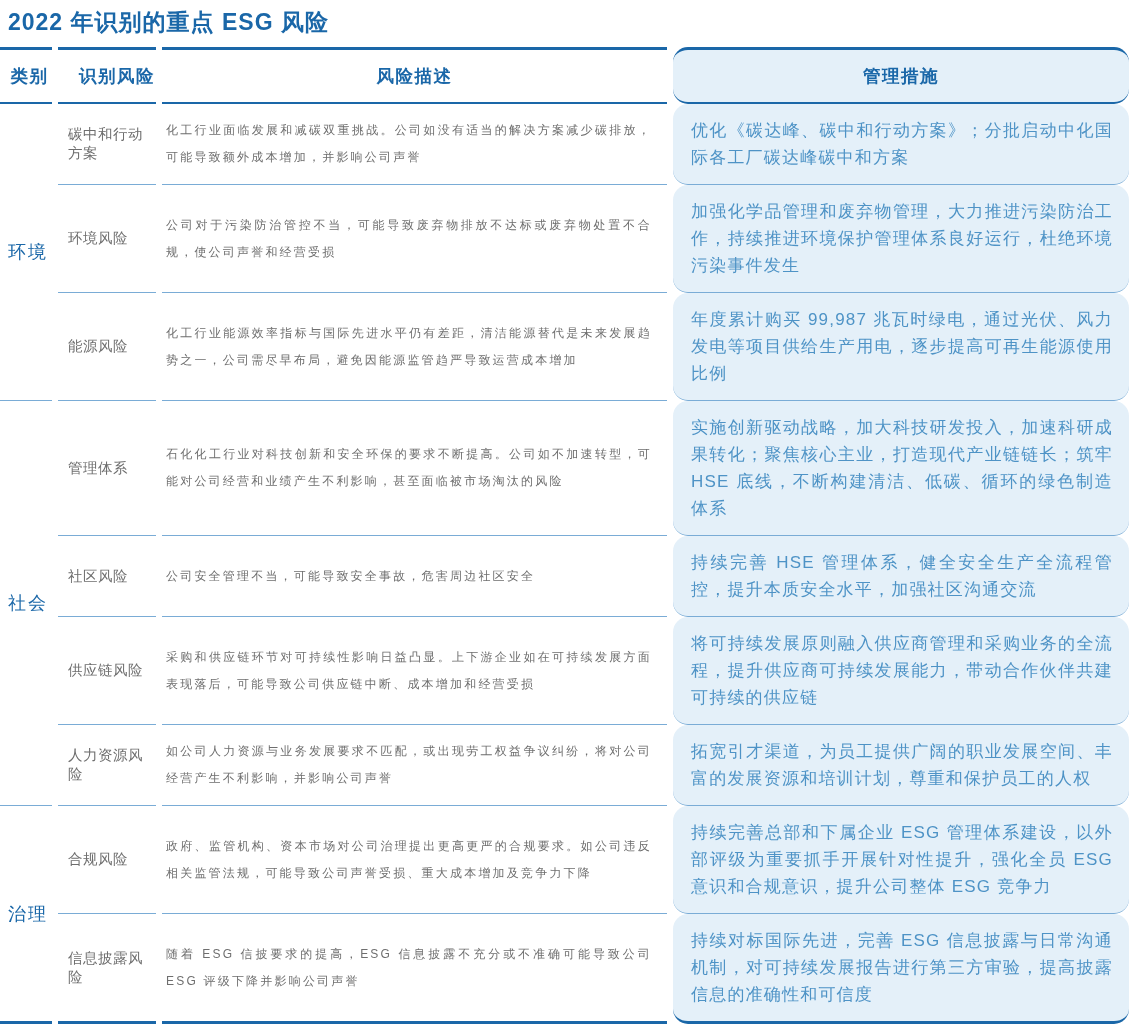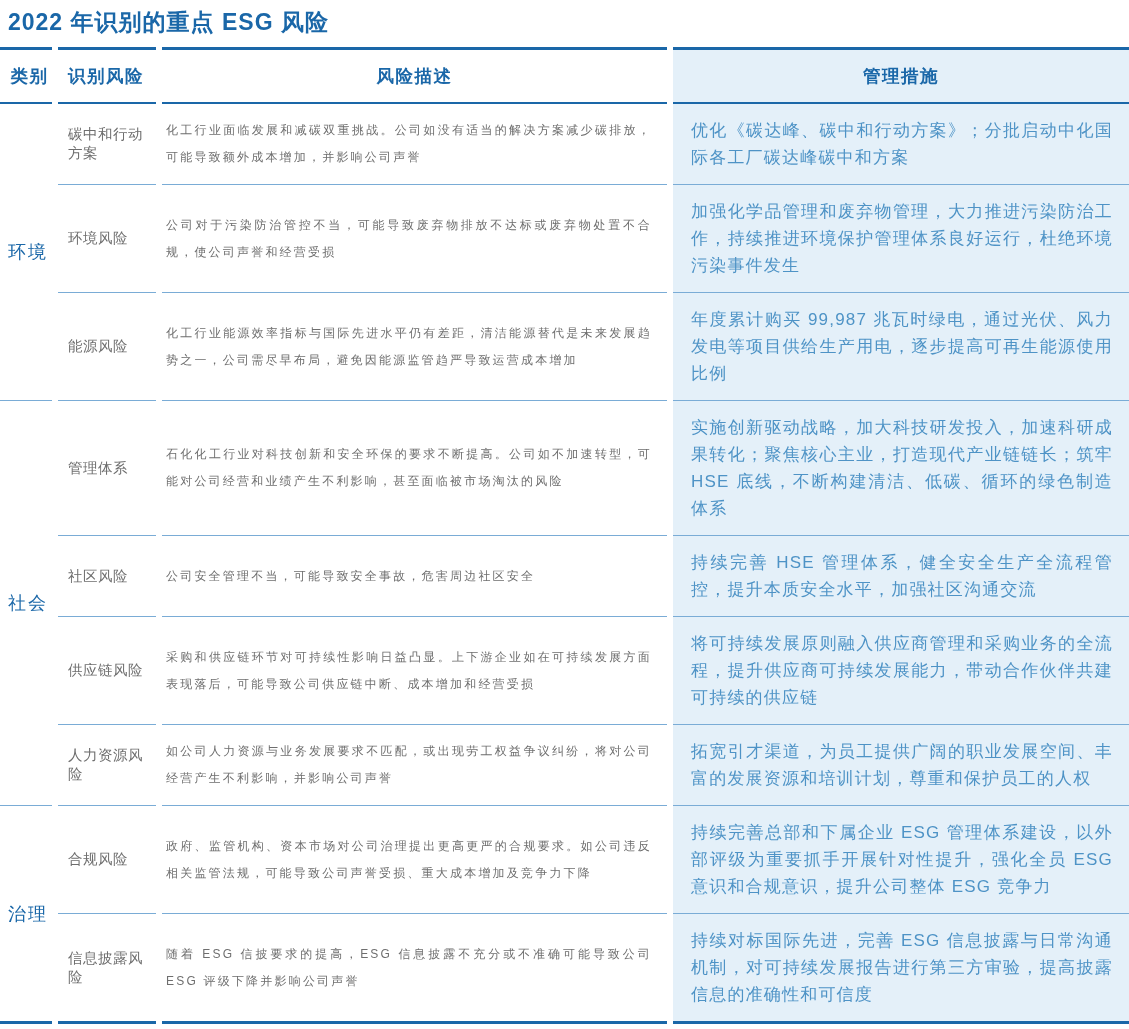--- a/index.html
+++ b/index.html
@@ -29,24 +29,24 @@
   }
   th,td{vertical-align:middle;box-sizing:border-box;}
   thead th{
     height:57px;
     color:var(--accent);
     font-size:17.5px;font-weight:700;letter-spacing:1.5px;
     border-top:3px solid var(--accent);
     border-bottom:2px solid var(--accent);
   }
   th.col-cat{text-align:center;padding-left:8px;}
-  th.col-risk{text-align:left;padding-left:10px;}
+  th.col-risk{text-align:right;padding-left:10px;}
   th.col-desc{}
   th.col-meas{text-align:center;}
-  th.col-meas, td.meas{background:var(--measures_bg);}
+  th.col-meas, td.meas{background:var(--measures_bg);border-radius:15px;}
   tbody td{
     border-bottom:1.5px solid var(--separator);
     padding-top:13px;padding-bottom:13px;
   }
   td.cat{
     color:var(--accent);
     font-size:18px;font-weight:400;letter-spacing:2px;
     padding-left:8px;
   }
   td.risk{

